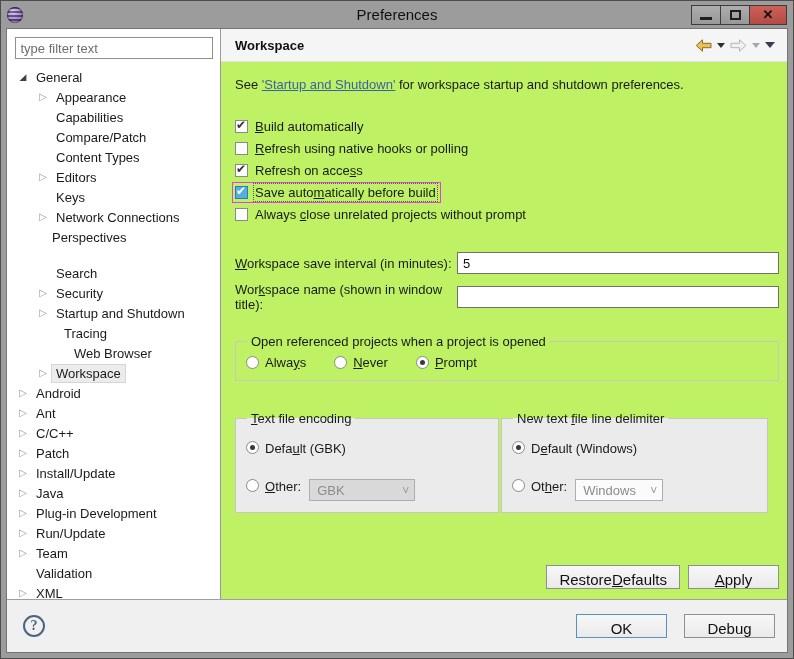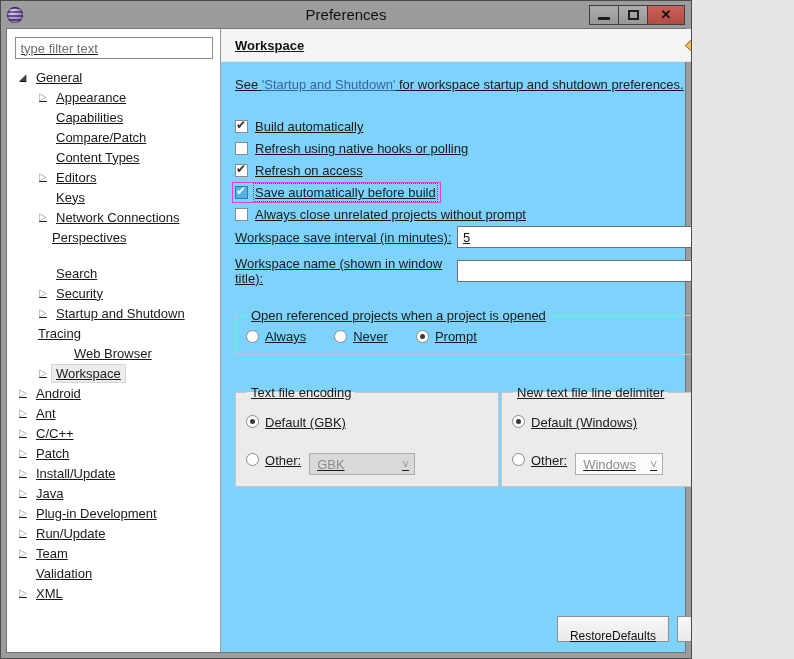--- a/index.html
+++ b/index.html
@@ -1,36 +1,36 @@
 <!DOCTYPE html>
 <html><head>
 <meta charset="utf-8">
 <style>
   html,body{margin:0;padding:0;background:#e6e6e6;}
   *{box-sizing:border-box;}
-  .window{position:relative;width:692px;height:659px;background:#9c9c9c;border:1px solid #4c4c4c;
+  .window{position:relative;width:794px;height:659px;background:#9c9c9c;border:1px solid #4c4c4c;
           font-family:"Liberation Sans",sans-serif;font-size:13px;color:#1a1a1a;overflow:hidden;}
   
   .titlebar{height:27px;display:flex;align-items:center;padding:0 6px;position:relative;}
   .app-icon{width:16px;height:16px;border-radius:50%;flex:none;position:relative;overflow:hidden;
             background:radial-gradient(circle at 35% 30%, #d3c6e8 0%, #9a7fc0 45%, #5d4580 100%);
             box-shadow:inset 0 0 0 1px #473363;}
   .app-icon::after{content:"";position:absolute;inset:0;
             background:repeating-linear-gradient(180deg, rgba(42,22,75,.55) 0 2px, rgba(255,255,255,.18) 2px 4px);}
   .win-title{position:absolute;left:0;right:0;text-align:center;font-size:15px;color:#101010;}
   .winbtns{margin-left:auto;display:flex;z-index:2;}
   .winbtn{width:30px;height:20px;border:1px solid #3c3c3c;margin-left:-1px;display:flex;
           align-items:center;justify-content:center;background:linear-gradient(#adadad,#989898);cursor:default;}
   .winbtn.close{width:38px;background:linear-gradient(#cb6057,#b44c44);}
   .ic-min{width:12px;height:3px;background:#1e1e1e;margin-top:7px;}
   .ic-max{width:11px;height:10px;border:2px solid #1e1e1e;background:transparent;}
   .ic-close::before{content:"✕";font-size:13px;font-weight:bold;color:#101010;line-height:1;}
   
-  .body-area{position:absolute;top:28px;left:6px;right:6px;bottom:6px;display:flex;
-             background:#7dd3fc;box-shadow:0 0 0 1px #757575;text-decoration:underline;}
+  .body-area{position:absolute;top:28px;left:6px;right:6px;bottom:6px;display:flex;flex-direction:column;
+             background:#bef264;box-shadow:0 0 0 1px #757575;}
   .mid{flex:1;display:flex;min-height:0;}
   
   .sidebar{width:214px;flex:none;background:#ffffff;border-right:1px solid #9a9a9a;padding-top:6px;overflow:hidden;}
   .filter-input{display:block;width:198px;height:22px;margin:2px auto 8px;border:1px solid #8f8f8f;
                 padding:2px 5px;font-family:"Liberation Sans",sans-serif;font-size:13px;color:#333;background:#fff;}
   .filter-input::placeholder{color:#6e6e6e;opacity:1;}
   .tree-row{height:20px;display:flex;align-items:center;white-space:nowrap;cursor:default;}
   .tw{width:16px;flex:none;text-align:center;color:#3f3f3f;font-size:9px;line-height:20px;}
   .tw.collapsed{font-size:10px;color:#9a9a9a;}
   .tree-label{padding:1px 4px;border:1px solid transparent;}
@@ -51,21 +51,21 @@
   .mn{text-decoration:underline;}
   
   .cbrow{display:flex;align-items:center;height:21px;margin-bottom:1px;}
   .cb{width:13px;height:13px;flex:none;border:1px solid #8a8a8a;background:#fdfdfd;margin-right:7px;position:relative;}
   .cb.on::before{content:"✔";position:absolute;left:0;top:-3px;font-size:12px;color:#333;}
   .cb.blue{border-color:#2c7cb5;background:#56aee2;}
   .cb.blue.on::before{color:#ffffff;}
   .hl{display:inline-flex;align-items:center;border:1px solid #e93ce9;padding:2px 4px 2px 2px;margin-left:-3px;}
   .focus-label{outline:1px dotted #555;outline-offset:1px;}
   
-  .fields-block{}
+  .fields-block{margin-top:26px;}
   .fieldrow{display:flex;align-items:center;margin-bottom:8px;}
   .flabel{width:222px;flex:none;}
   .textinput{flex:1;height:22px;border:1px solid #707070;background:#fff;padding:1px 5px;
              font-family:"Liberation Sans",sans-serif;font-size:13px;color:#111;}
   
   fieldset.group{border:1px solid #c6c6c6;margin:14px 0 0;padding:2px 10px 8px;}
   fieldset.group legend{padding:0 4px;margin-left:1px;}
   .radio-row{display:flex;align-items:center;gap:28px;margin:4px 0 2px;}
   .ritem{display:flex;align-items:center;}
   .radio{width:13px;height:13px;flex:none;border-radius:50%;border:1px solid #8a8a8a;background:#fff;
@@ -76,31 +76,31 @@
   .g-del{width:267px;background:#ebebeb;}
   .gr{display:flex;align-items:flex-start;height:25px;margin-top:13px;}
   .selectbox{display:flex;align-items:center;justify-content:space-between;height:22px;border:1px solid #adadad;
              padding:0 5px 0 7px;color:#8c8c8c;margin-left:8px;}
   .sel-gbk{width:106px;background:#d9d9d9;}
   .sel-win{width:88px;background:#fbfbfb;}
   .chev::before{content:"˅";font-size:12px;color:#9a9a9a;}
   
   .btnrow{margin-top:auto;display:flex;justify-content:flex-end;gap:8px;padding-top:10px;}
   .btn{min-width:91px;height:24px;border:1px solid #8f8f8f;background:linear-gradient(#f7f7f7,#eaeaea);
-       font-family:"Liberation Sans",sans-serif;font-size:12px;color:#111;display:inline-flex;
-       align-items:flex-start;justify-content:center;padding:12px 12px;cursor:default;}
+       font-family:"Liberation Sans",sans-serif;font-size:15px;color:#111;display:inline-flex;
+       align-items:flex-end;justify-content:center;padding:0 12px;cursor:default;}
   .btn-restore{min-width:103px;}
   .btn-ok{border-color:#5691c8;}
   
   .bottombar{height:53px;flex:none;border-top:1px solid #9e9e9e;background:#f0f0f0;
              display:flex;align-items:center;padding:0 12px 0 16px;}
   .help{width:22px;height:22px;border-radius:50%;border:2px solid #4a6582;color:#4a6582;display:flex;
         align-items:center;justify-content:center;cursor:pointer;}
   .help::before{content:"?";font-size:14px;font-weight:bold;font-family:"Liberation Serif",serif;}
-  .bb-buttons{margin-left:auto;display:flex;gap:24px;}
+  .bb-buttons{margin-left:auto;display:flex;gap:17px;}
 </style>
 </head>
 <body>
 
 <div class="window">
 
   <div class="titlebar">
     <span class="app-icon"></span>
     <span class="win-title">Preferences</span>
     <span class="winbtns">
@@ -163,21 +163,21 @@
               <span class="tree-label">Search</span>
             </div>
             <div class="tree-row" style="padding-left: 28px;">
               <span class="tw collapsed">▷</span>
               <span class="tree-label">Security</span>
             </div>
             <div class="tree-row" style="padding-left: 28px;">
               <span class="tw collapsed">▷</span>
               <span class="tree-label">Startup and Shutdown</span>
             </div>
-            <div class="tree-row" style="padding-left: 10px;">
+            <div class="tree-row" style="padding-left: 36px;">
               <span class="tw leaf"></span>
               <span class="tree-label">Tracing</span>
             </div>
             <div class="tree-row" style="padding-left: 46px;">
               <span class="tw leaf"></span>
               <span class="tree-label">Web Browser</span>
             </div>
             <div class="tree-row selected" style="padding-left: 28px;">
               <span class="tw collapsed">▷</span>
               <span class="tree-label">Workspace</span>

